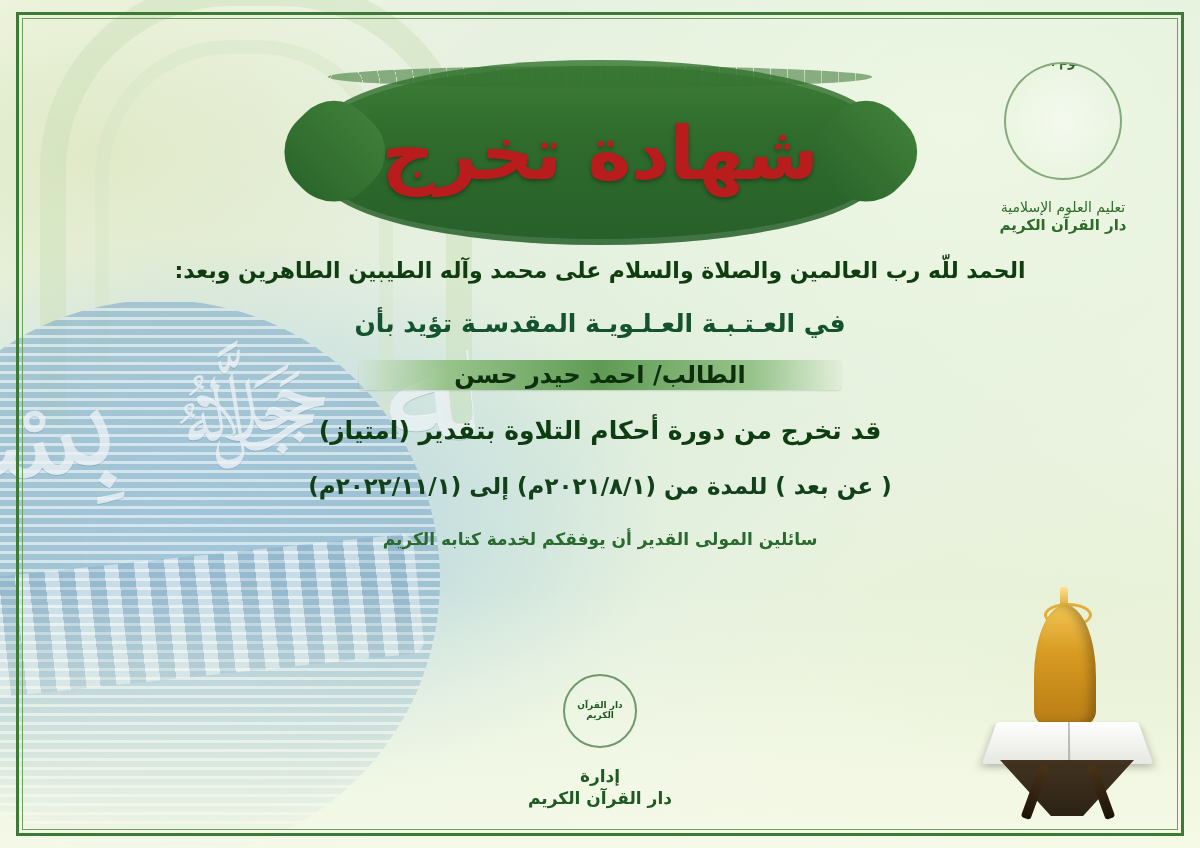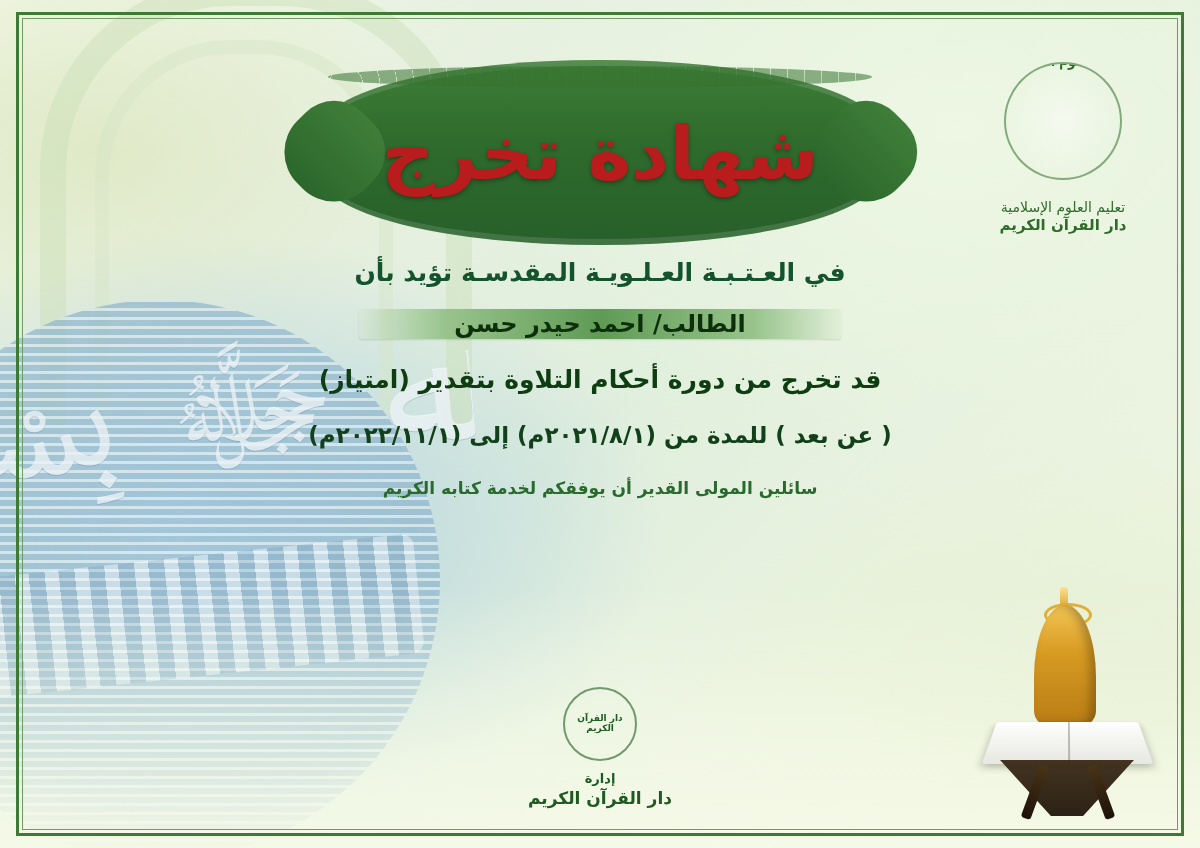--- a/index.html
+++ b/index.html
@@ -305,23 +305,23 @@
     align-items: center;
     justify-content: center;
     font-size: 9px;
     font-weight: bold;
     line-height: 1.1;
     padding: 5px;
     box-sizing: border-box;
     overflow: hidden;
   }
   .footer .f1 {
-    font-size: 13px;
-    font-weight: bold;
-    margin-top: 10px;
+    font-size: 17px;
+    font-weight: bold;
+    margin-top: 18px;
   }
   .footer .f2 {
     font-size: 17px;
     font-weight: bold;
     letter-spacing: 0.5px;
     margin-top: 2px;
   }
 
   
   .quran-stand {
@@ -436,20 +436,21 @@
     <div class="emb-line2">دار القرآن الكريم</div>
   </div>
 
   <div class="title-wrap">
     <div class="title-blob"></div>
     <div class="title-scallop"></div>
     <div class="title-text">شهادة تخرج</div>
   </div>
 
   <div class="body-block">
+    <div class="line l-basmala">الحمد للّه رب العالمين والصلاة والسلام على محمد وآله الطيبين الطاهرين وبعد:</div>
     <div class="line l-org">في العـتـبـة العـلـويـة المقدسـة تؤيد بأن</div>
     <div class="name-plate">الطالب/ احمد حيدر حسن</div>
     <div class="line l-result">قد تخرج من دورة أحكام التلاوة بتقدير (امتياز)</div>
     <div class="line l-period">( عن بعد ) للمدة من (٢٠٢١/٨/١م) إلى (٢٠٢٢/١١/١م)</div>
     <div class="line l-wish">سائلين المولى القدير أن يوفقكم لخدمة كتابه الكريم</div>
   </div>
 
   <div class="footer">
     <div class="fseal">
       <span>دار القرآن الكريم</span>

